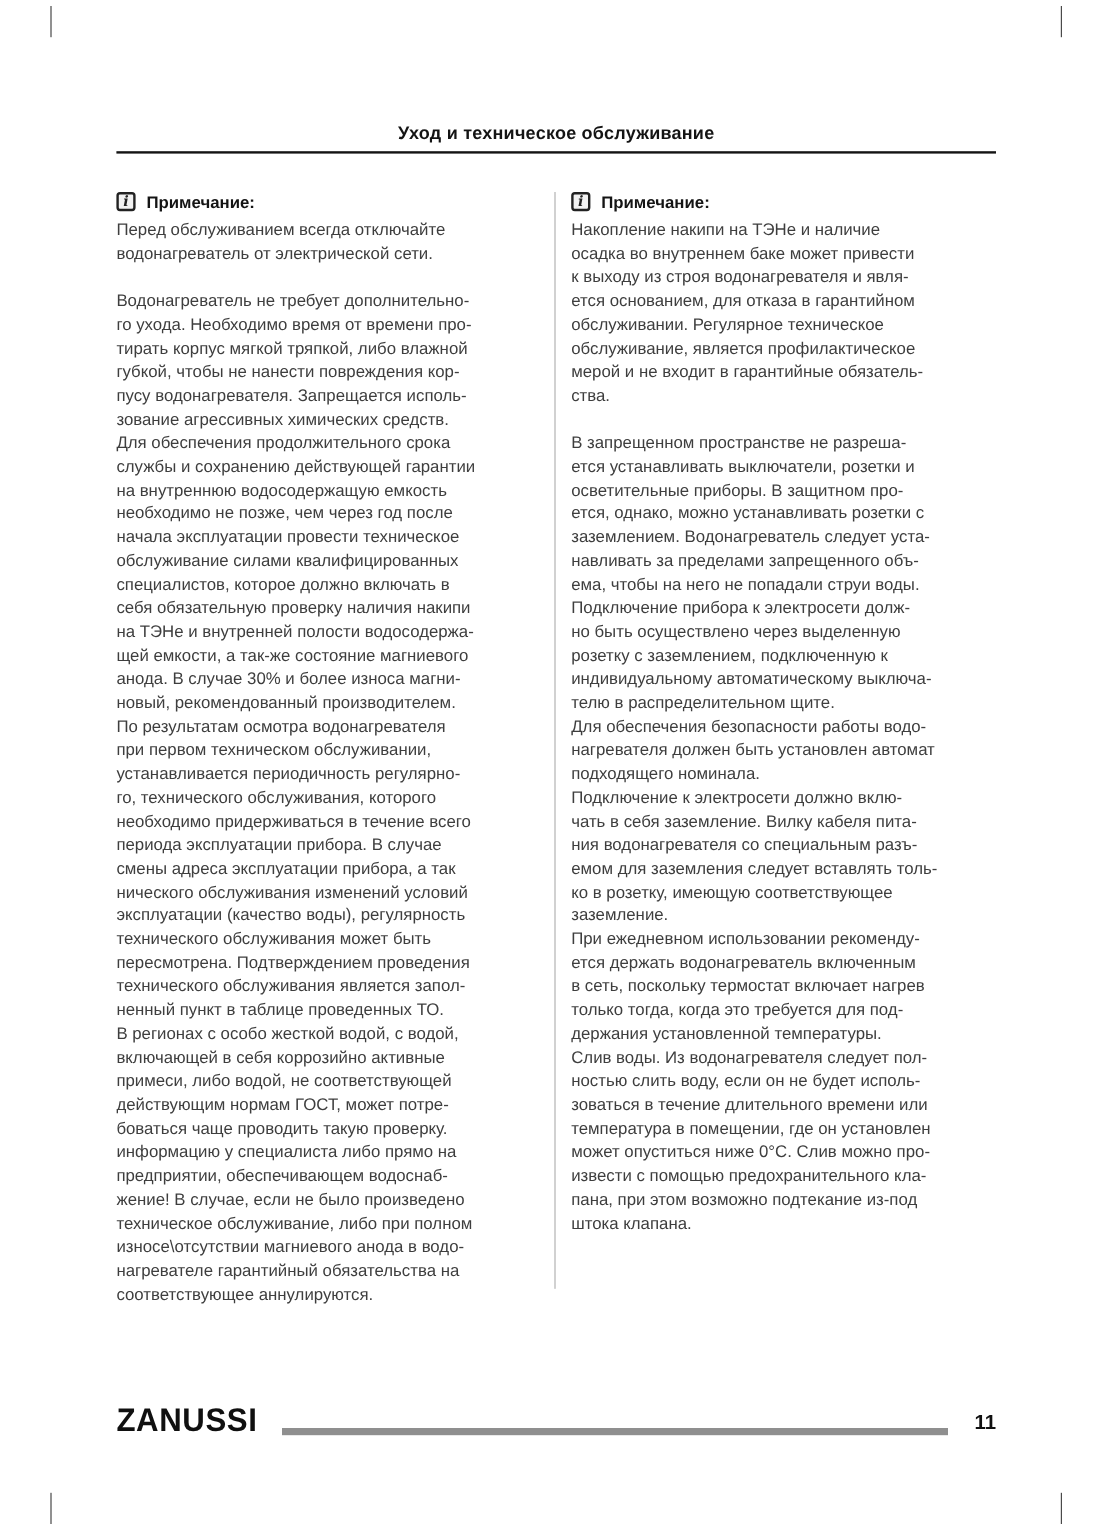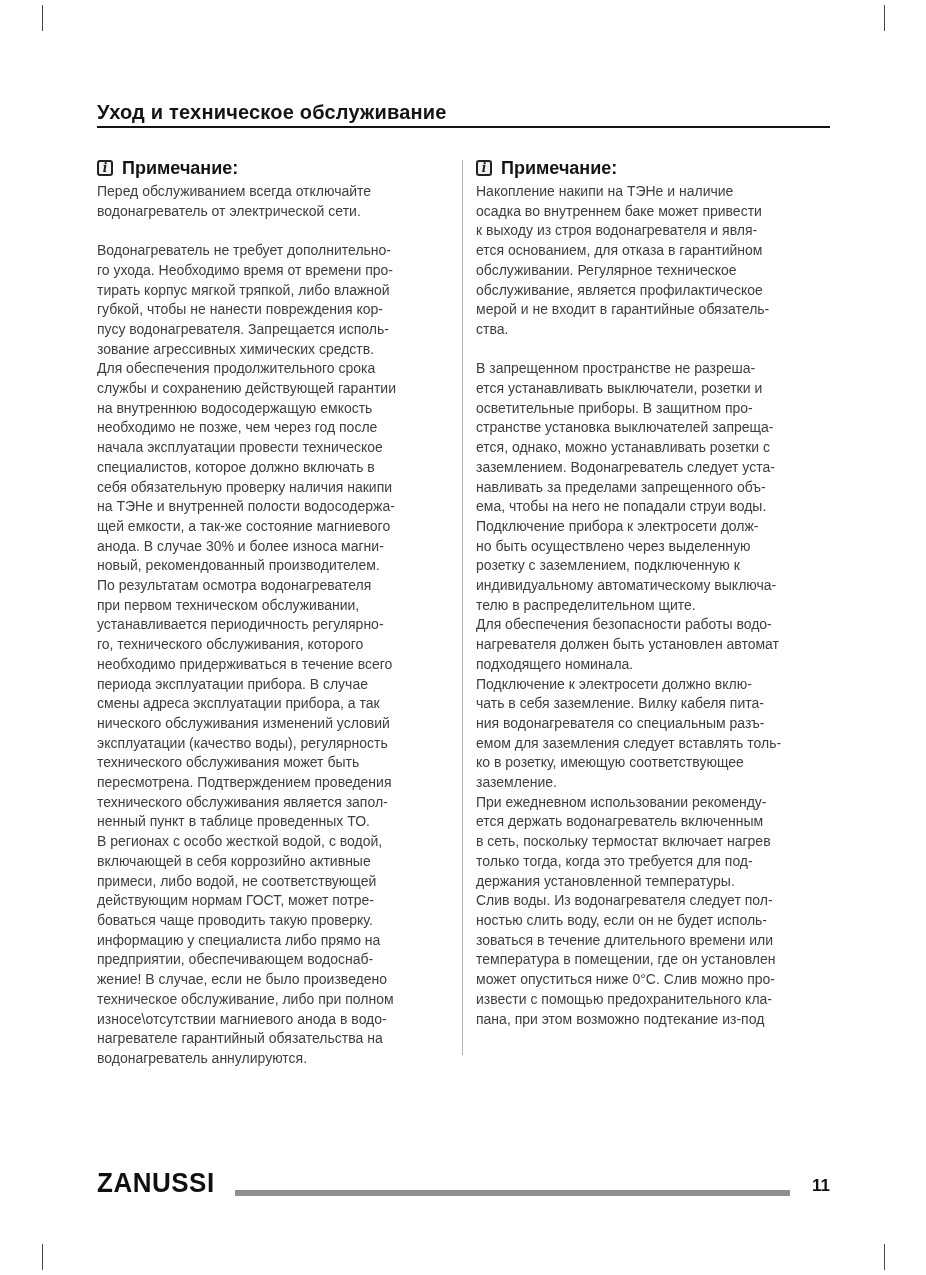--- a/index.html
+++ b/index.html
@@ -12,37 +12,37 @@
     overflow:hidden;
   }
   .crop{position:absolute;width:1px;height:26px;background:var(--crop,#4a4a4a);}
   .crop.tl{left:42px;top:5px;}
   .crop.tr{left:884px;top:5px;}
   .crop.bl{left:42px;top:1244px;}
   .crop.br{left:884px;top:1244px;}
 
   .header{position:absolute;left:97px;top:104px;width:733px;}
   .page-title{
-    font-size:20px;font-weight:bold;color:var(--heading,#141414);
-    letter-spacing:0.2px;line-height:16px;margin:0;
+    font-size:15px;font-weight:bold;color:var(--heading,#141414);
+    letter-spacing:0.2px;line-height:16px;margin:0;text-align:center;
   }
   .title-rule{margin-top:6px;height:2px;background:var(--heading,#141414);}
 
   .columns{position:absolute;left:97px;top:158px;width:733px;display:flex;}
   .col{width:352px;}
   .col-divider{width:1px;background:var(--divider,#b3b3b3);margin:2px 13px 14px 13px;}
 
   .note-row{display:flex;align-items:center;margin-bottom:4px;height:20px;}
   .info-icon{
     display:inline-flex;align-items:center;justify-content:center;
     width:16px;height:16px;border:2px solid #222;border-radius:3px;
     font-family:"DejaVu Serif", serif;font-weight:bold;font-style:italic;
     font-size:12px;color:#222;background:#f2f2f2;box-sizing:border-box;
   }
-  .note-label{font-size:18px;font-weight:bold;color:var(--heading,#141414);margin-left:9px;}
+  .note-label{font-size:14px;font-weight:bold;color:var(--heading,#141414);margin-left:9px;}
 
   .line{font-size:14px;line-height:19.7px;white-space:nowrap;}
   .gap{height:19.7px;}
 
   .footer{
     position:absolute;left:97px;top:1170px;width:733px;
     display:flex;align-items:flex-end;
   }
   .brand-logo{
     font-size:26px;font-weight:800;color:#101010;
@@ -83,20 +83,21 @@
           <div class="line">го ухода. Необходимо время от времени про-</div>
           <div class="line">тирать корпус мягкой тряпкой, либо влажной</div>
           <div class="line">губкой, чтобы не нанести повреждения кор-</div>
           <div class="line">пусу водонагревателя. Запрещается исполь-</div>
           <div class="line">зование агрессивных химических средств.</div>
           <div class="line">Для обеспечения продолжительного срока</div>
           <div class="line">службы и сохранению действующей гарантии</div>
           <div class="line">на внутреннюю водосодержащую емкость</div>
           <div class="line">необходимо не позже, чем через год после</div>
           <div class="line">начала эксплуатации провести техническое</div>
+          <div class="line">обслуживание силами квалифицированных</div>
           <div class="line">специалистов, которое должно включать в</div>
           <div class="line">себя обязательную проверку наличия накипи</div>
           <div class="line">на ТЭНе и внутренней полости водосодержа-</div>
           <div class="line">щей емкости, а так-же состояние магниевого</div>
           <div class="line">анода.  В случае 30% и более износа магни-</div>
           <div class="line">новый, рекомендованный производителем.</div>
           <div class="line">По результатам осмотра водонагревателя</div>
           <div class="line">при первом техническом обслуживании,</div>
           <div class="line">устанавливается периодичность регулярно-</div>
           <div class="line">го, технического обслуживания, которого</div>
@@ -113,21 +114,21 @@
           <div class="line">включающей в себя коррозийно активные</div>
           <div class="line">примеси, либо водой, не соответствующей</div>
           <div class="line">действующим нормам ГОСТ, может потре-</div>
           <div class="line">боваться чаще проводить такую проверку.</div>
           <div class="line">информацию у специалиста либо прямо на</div>
           <div class="line">предприятии, обеспечивающем водоснаб-</div>
           <div class="line">жение! В случае, если не было произведено</div>
           <div class="line">техническое обслуживание, либо при полном</div>
           <div class="line">износе\отсутствии магниевого анода в водо-</div>
           <div class="line">нагревателе гарантийный обязательства на</div>
-          <div class="line">водонагреватель аннулируются.</div>
+          <div class="line">соответствующее аннулируются.</div>
         </div>
       </div>
     <div class="col-divider"></div>
     <div class="col">
         <div class="note-row">
           <span class="info-icon">i</span>
           <span class="note-label">Примечание:</span>
         </div>
         <div class="para">
           <div class="line">Накопление накипи на ТЭНе и наличие</div>
@@ -137,21 +138,20 @@
           <div class="line">обслуживании. Регулярное техническое</div>
           <div class="line">обслуживание, является профилактическое</div>
           <div class="line">мерой и не входит в гарантийные обязатель-</div>
           <div class="line">ства.</div>
         </div>
         <div class="gap"></div>
         <div class="para">
           <div class="line">В запрещенном пространстве не разреша-</div>
           <div class="line">ется устанавливать выключатели, розетки и</div>
           <div class="line">осветительные приборы. В защитном про-</div>
-          <div class="line">странстве установка выключателей запреща-</div>
           <div class="line">ется, однако, можно устанавливать розетки с</div>
           <div class="line">заземлением. Водонагреватель следует уста-</div>
           <div class="line">навливать за пределами запрещенного объ-</div>
           <div class="line">ема, чтобы на него не попадали струи воды.</div>
           <div class="line">Подключение прибора к электросети долж-</div>
           <div class="line">но быть осуществлено через выделенную</div>
           <div class="line">розетку с заземлением, подключенную к</div>
           <div class="line">индивидуальному автоматическому выключа-</div>
           <div class="line">телю в распределительном щите.</div>
           <div class="line">Для обеспечения безопасности работы водо-</div>
@@ -168,20 +168,21 @@
           <div class="line">в сеть, поскольку термостат включает нагрев</div>
           <div class="line">только тогда, когда это требуется для под-</div>
           <div class="line">держания установленной температуры.</div>
           <div class="line">Слив воды. Из водонагревателя следует пол-</div>
           <div class="line">ностью слить воду, если он не будет исполь-</div>
           <div class="line">зоваться в течение длительного времени или</div>
           <div class="line">температура в помещении, где он установлен</div>
           <div class="line">может опуститься ниже 0°C. Слив можно про-</div>
           <div class="line">извести с помощью предохранительного кла-</div>
           <div class="line">пана, при этом возможно подтекание из-под</div>
+          <div class="line">штока клапана.</div>
         </div>
       </div>
   </div>
 
   <div class="footer">
     <div class="brand-logo">ZANUSSI</div>
     <div class="footer-bar"></div>
     <div class="page-number">11</div>
   </div>
 

